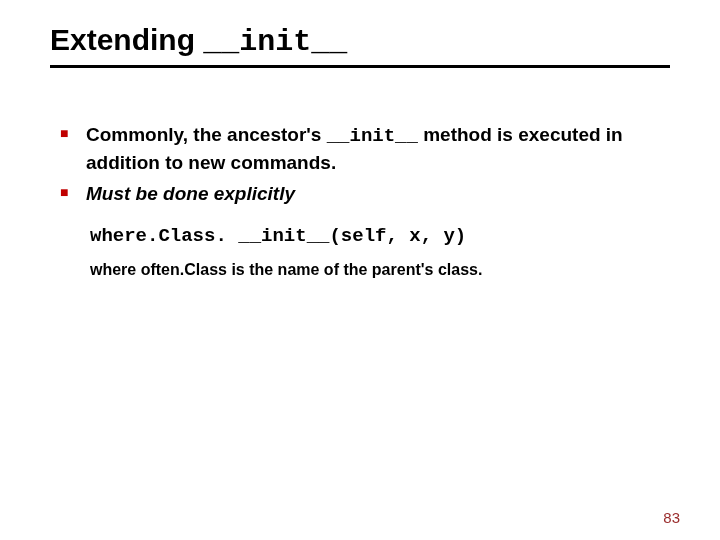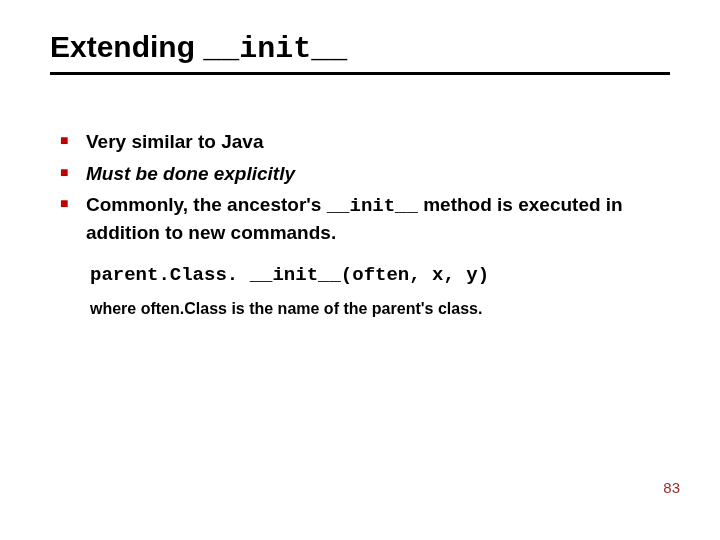--- a/index.html
+++ b/index.html
@@ -1,51 +1,48 @@
 <!DOCTYPE html>
 <html><head>
 <meta charset="utf-8">
 <style>
   * { margin: 0; padding: 0; box-sizing: border-box; }
   html, body { width: 720px; height: 540px; background: #fff; font-family: Arial, Helvetica, sans-serif; color: #000; }
-  .slide { position: relative; width: 720px; height: 540px; padding: 30px 50px 0 50px; }
+  .slide { position: relative; width: 720px; height: 540px; padding: 23px 50px 0 50px; }
   .title { font-size: 30px; font-weight: bold; }
   .title .mono { font-family: "Courier New", Courier, monospace; }
   .underline { height: 3px; background: #000; margin-top: 6px; width: 100%; }
   .body { margin-top: 54px; padding-left: 10px; }
   ul.bullets { list-style: none; }
   ul.bullets > li { position: relative; padding-left: 26px; margin-bottom: 6px; font-size: 19px; font-weight: bold; line-height: 1.35; }
   ul.bullets > li::before { content: "■"; position: absolute; left: 0; top: 2px; color: #c00000; font-size: 14px; }
   .mono { font-family: "Courier New", Courier, monospace; }
   .em { font-style: italic; }
   .code-block { margin: 18px 0 14px 30px; font-family: "Courier New", Courier, monospace; font-size: 19px; font-weight: bold; }
   .footer-note { margin-left: 30px; font-size: 16px; font-weight: bold; }
-  .pagenum { position: absolute; right: 40px; bottom: 44px; font-size: 15px; color: #9a2d2d; }
+  .pagenum { position: absolute; right: 40px; bottom: 14px; font-size: 15px; color: #9a2d2d; }
 </style>
 </head>
 <body>
 
 <div class="slide">
   <div class="title">
     <span>Extending </span><span class="mono">__init__</span>
   </div>
   <div class="underline"></div>
 
   <div class="body">
     <ul class="bullets">
       <li>
-        <span>Very similar to Java</span>
+        <span>Commonly, the ancestor's </span><span class="mono">__init__</span><span> method is executed in addition to new commands.</span>
       </li>
       <li>
         <span class="em">Must be done explicitly</span>
       </li>
-      <li>
-        <span>Commonly, the ancestor's </span><span class="mono">__init__</span><span> method is executed in addition to new commands.</span>
-      </li>
     </ul>
 
-    <div class="code-block">parent.Class. __init__(often, x, y)</div>
+    <div class="code-block">where.Class. __init__(self, x, y)</div>
 
     <div class="footer-note">where often.Class is the name of the parent's class.</div>
   </div>
 
   <div class="pagenum">83</div>
 </div>
 
 </body></html>

